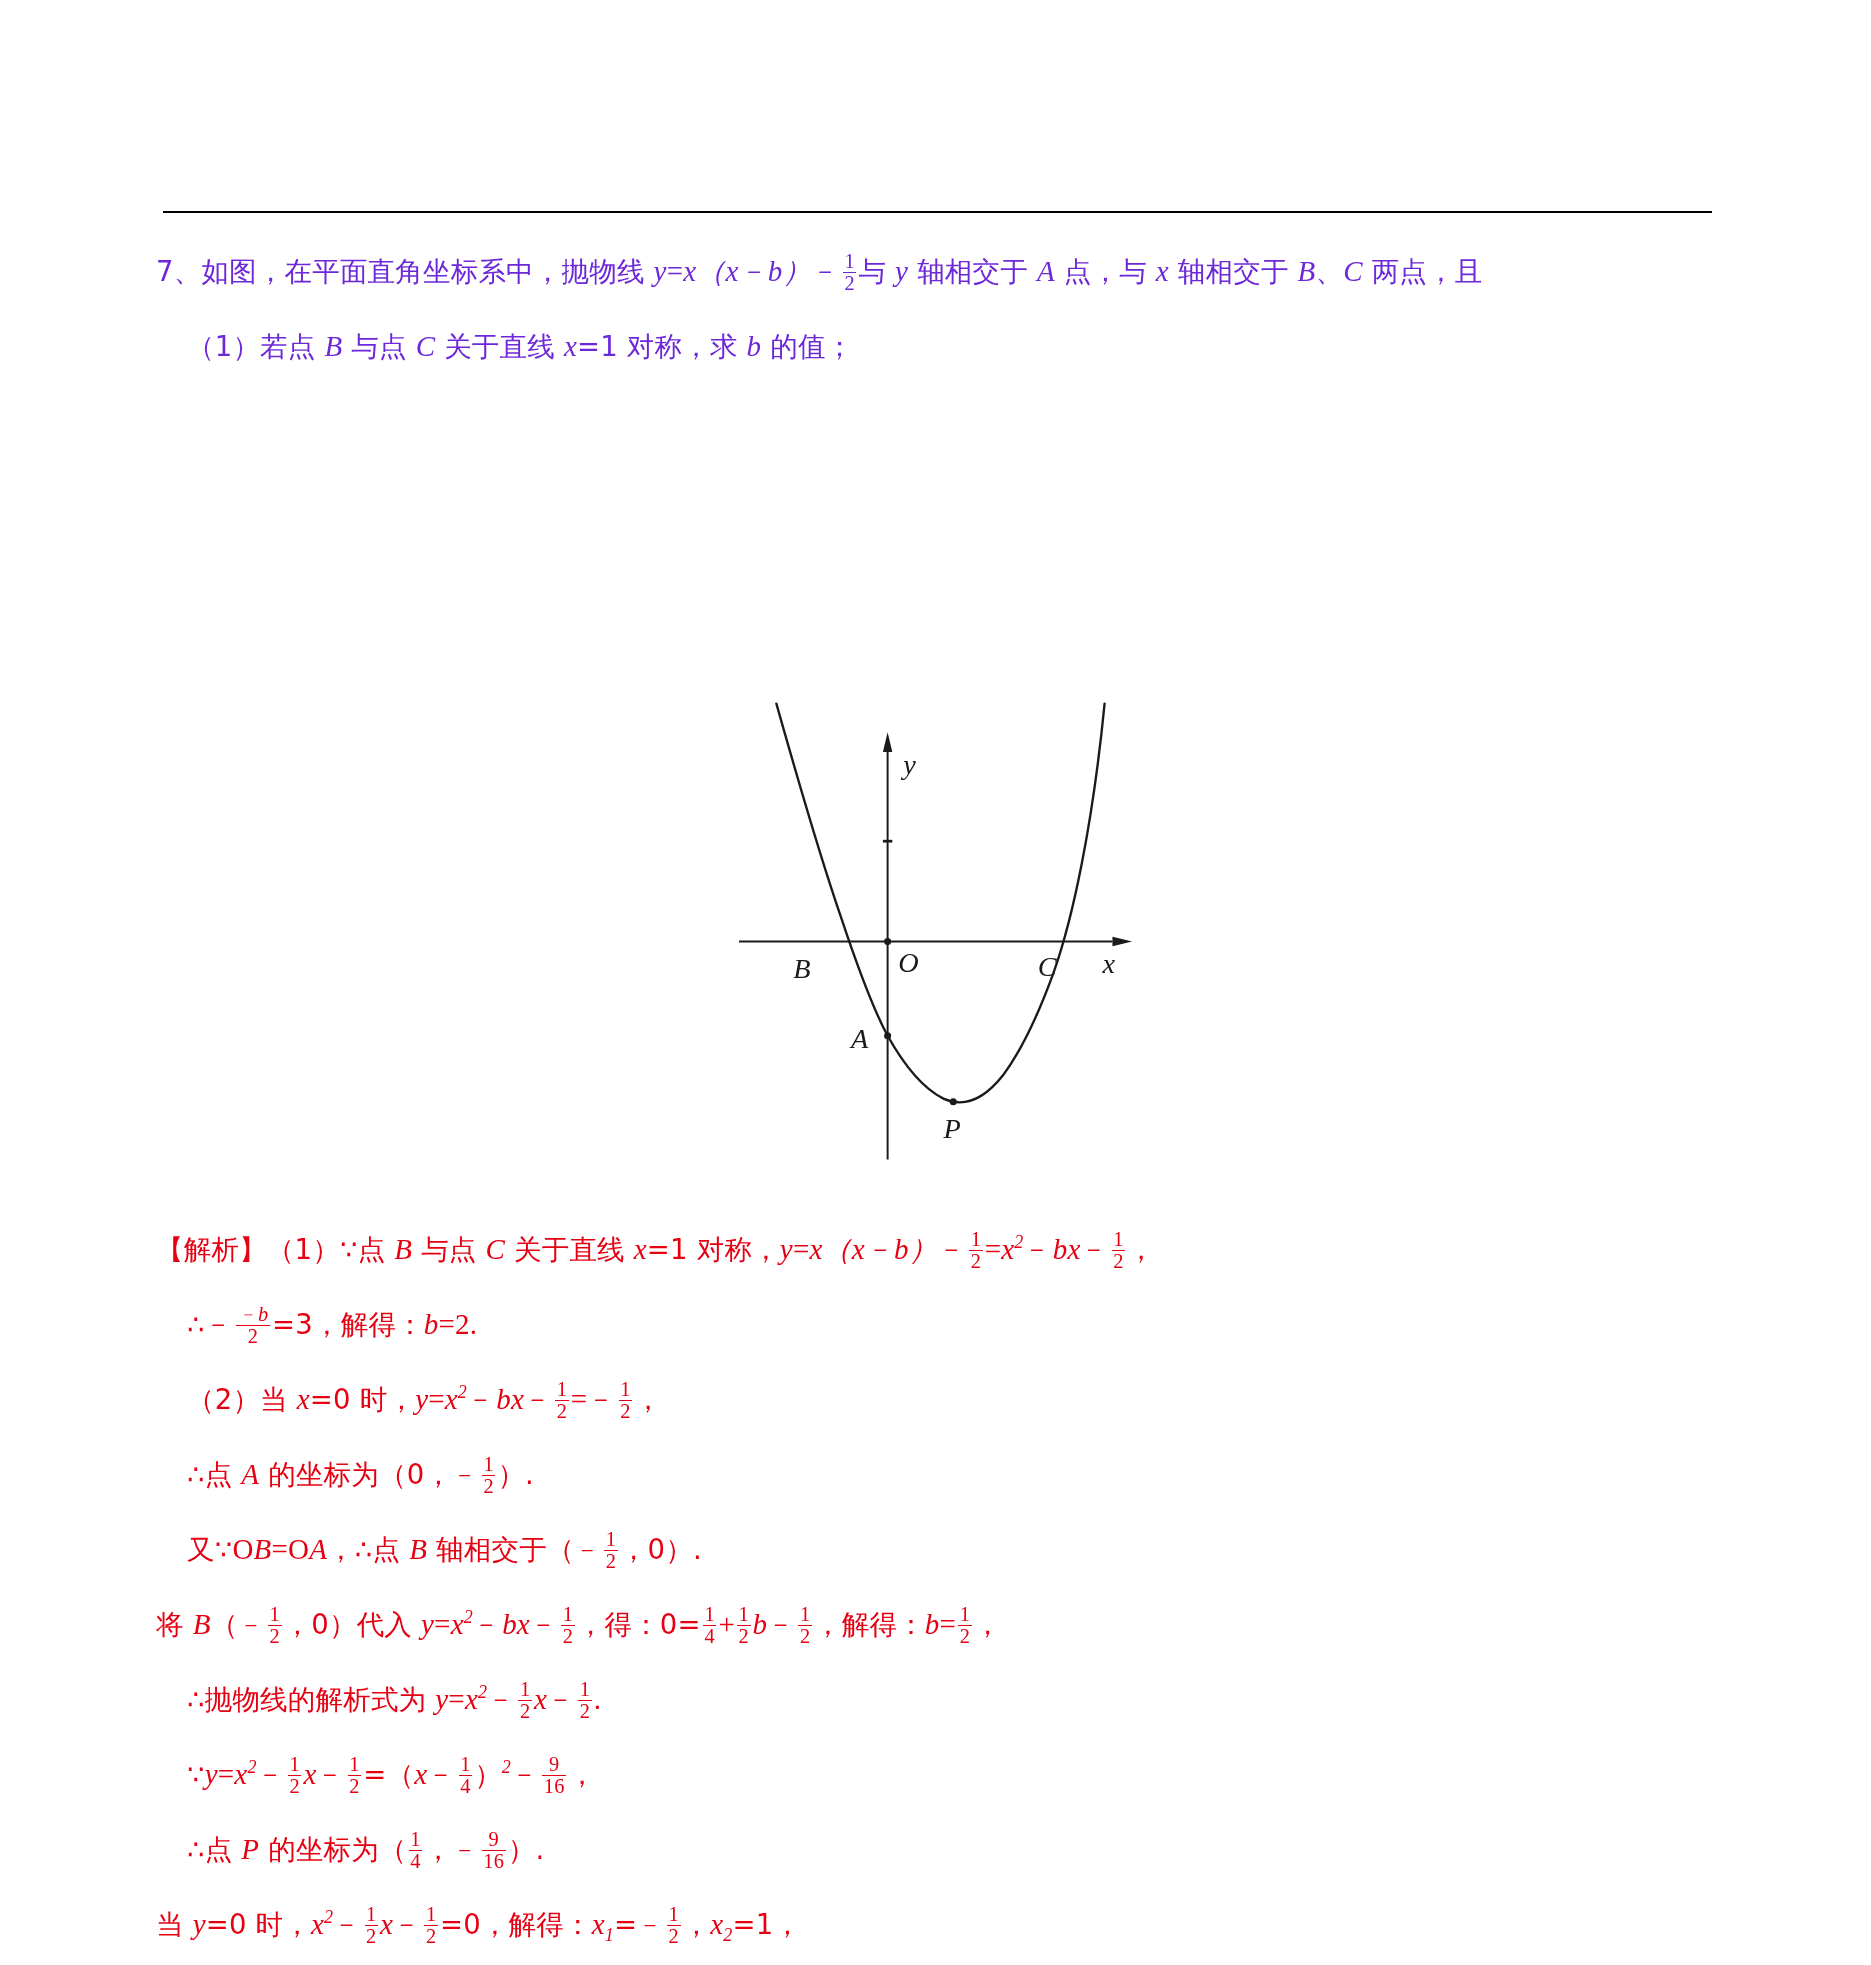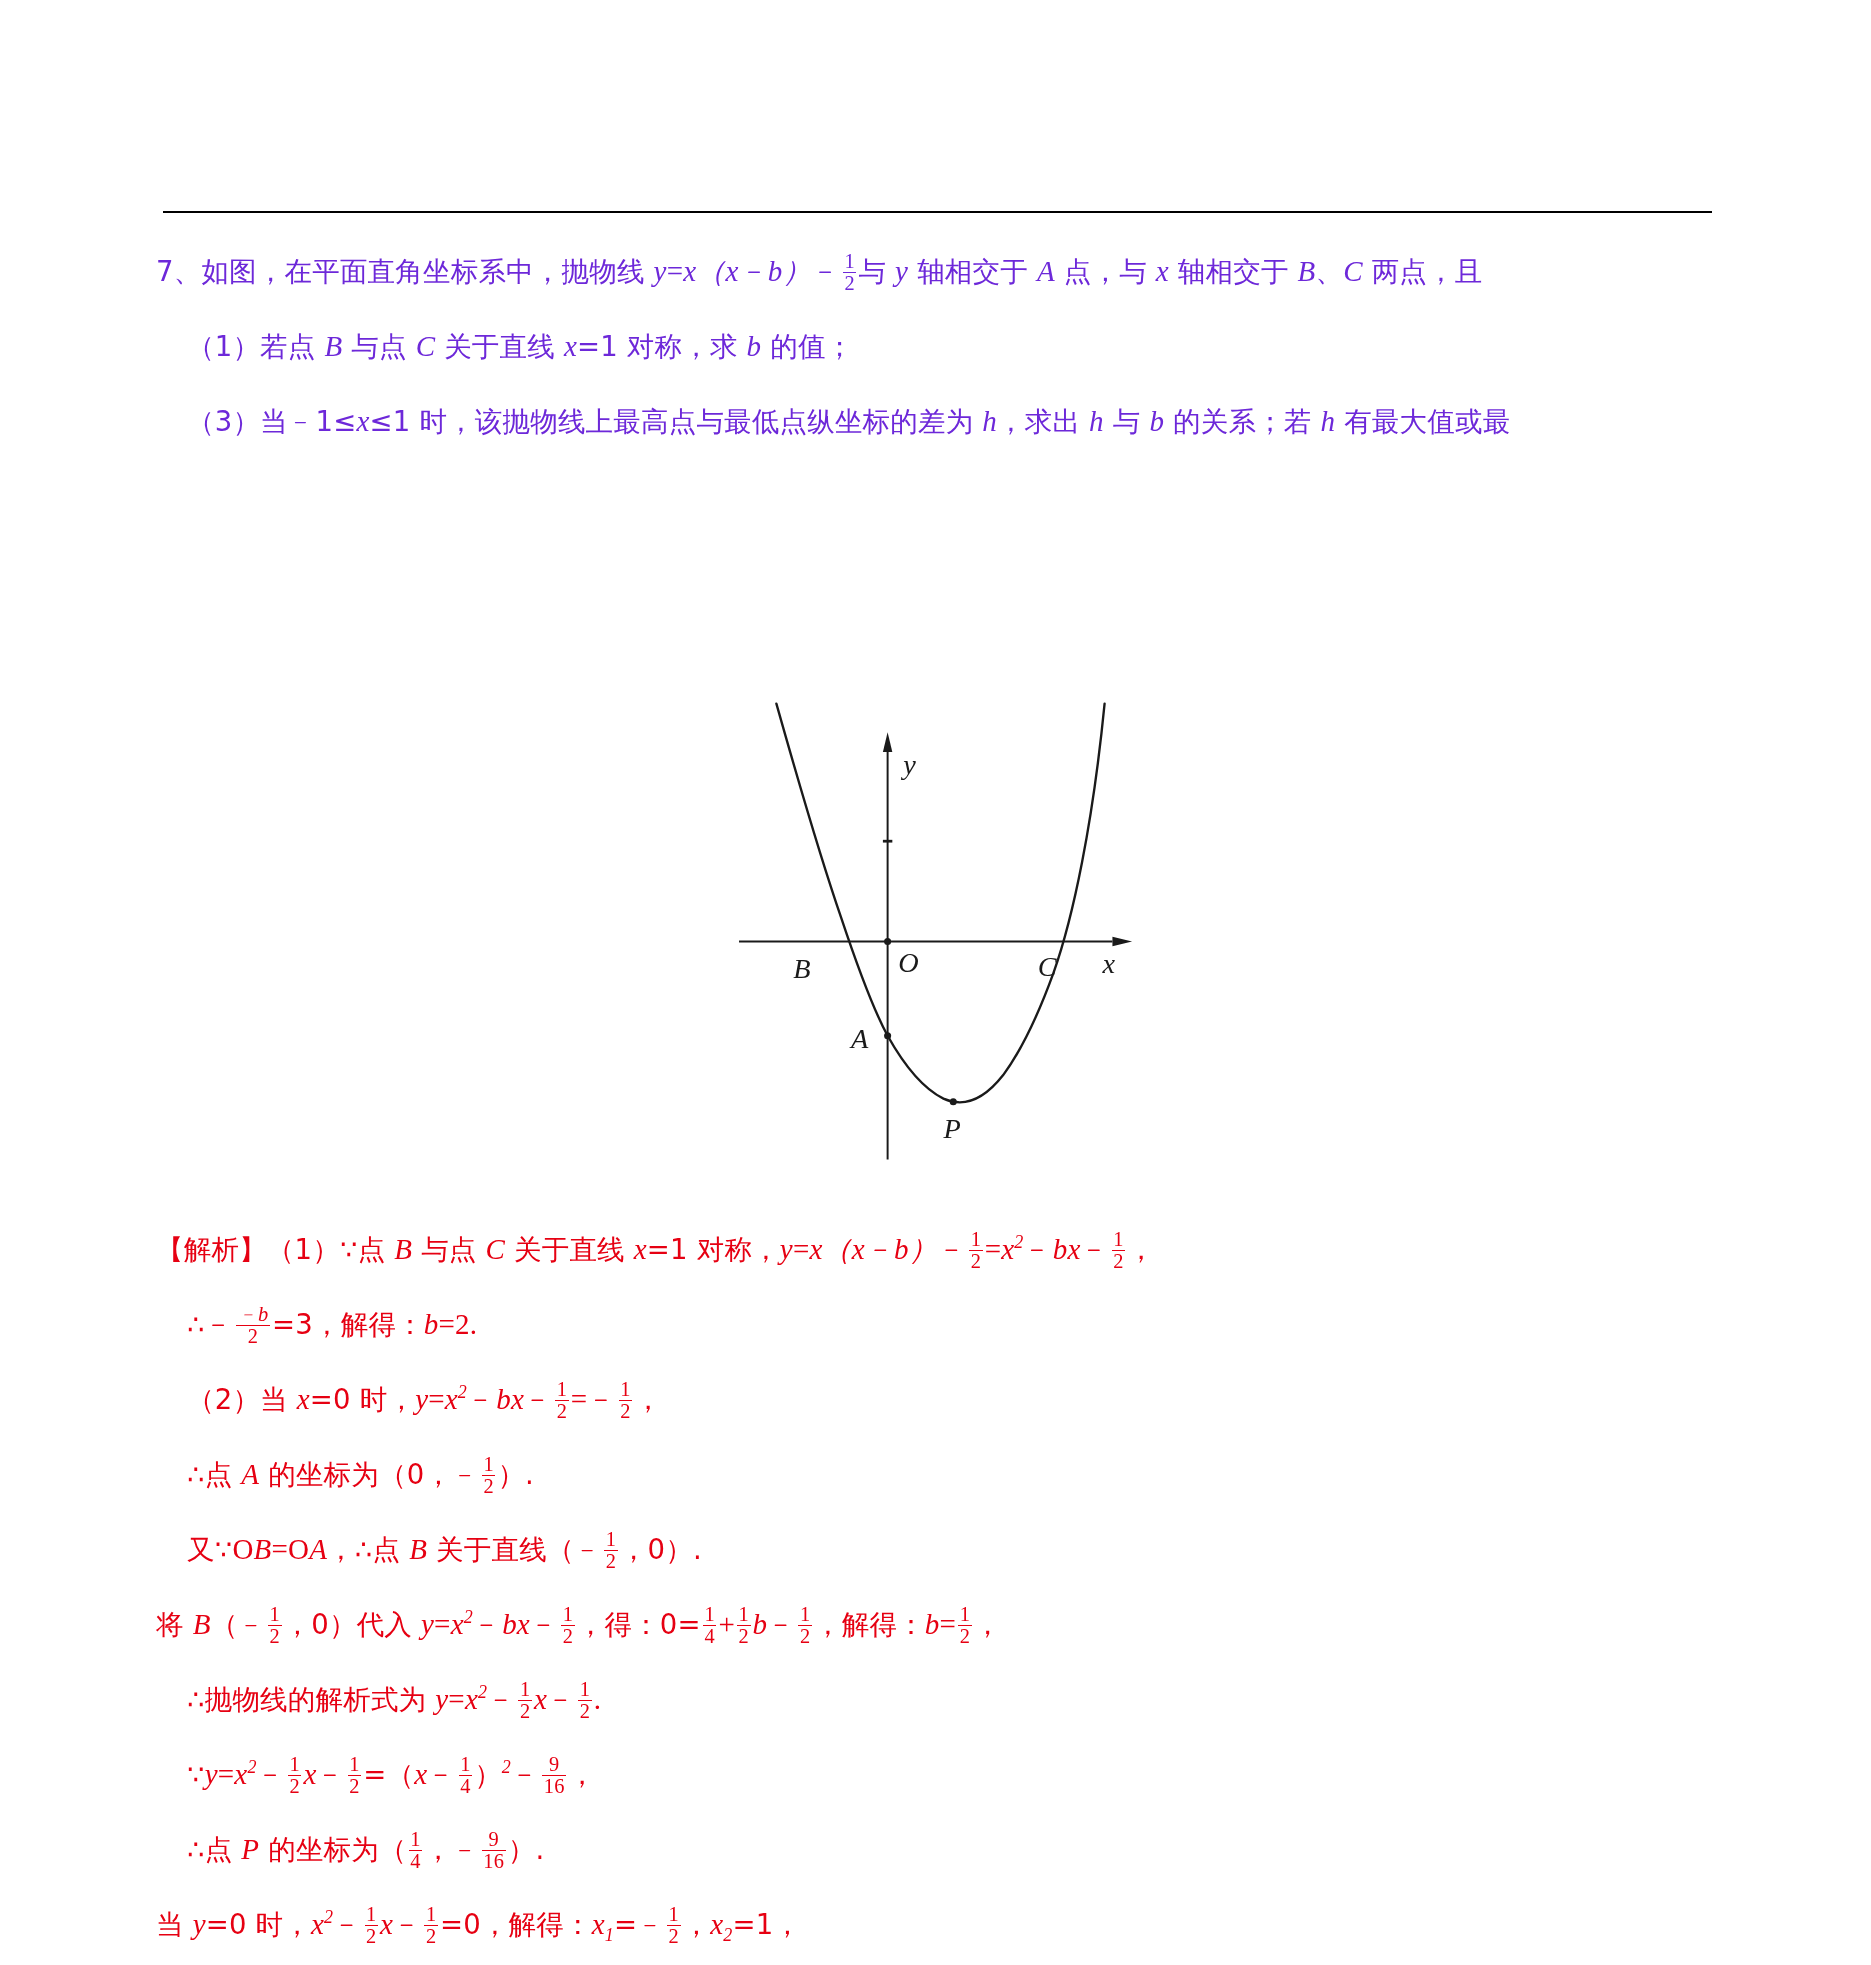--- a/index.html
+++ b/index.html
@@ -112,23 +112,20 @@
     <div class="line">
       <span class="cn">7、</span><span class="cn">如图，在平面直角坐标系中，抛物线 </span><i class="v">y</i><span>=</span><i class="v">x</i><i class="v">（x﹣b）</i><span>﹣</span><span class="frac"><span class="num">1</span><span class="den">2</span></span><span class="cn">与 </span><i class="v">y</i><span class="cn"> 轴相交于 </span><i class="v">A</i><span class="cn"> 点，与 </span><i class="v">x</i><span class="cn"> 轴相交于 </span><i class="v">B</i><span class="cn">、</span><i class="v">C</i><span class="cn"> 两点，且</span>
     </div>
 
 
     <div class="line indent">
       <span class="cn">（1）</span><span class="cn">若点 </span><i class="v">B</i><span class="cn"> 与点 </span><i class="v">C</i><span class="cn"> 关于直线 </span><i class="v">x</i><span class="cn">=1 对称，求 </span><i class="v">b</i><span class="cn"> 的值；</span>
     </div>
 
 
-    <div class="line indent">
-      <span class="cn">（3）</span><span class="cn">当﹣1≤</span><i class="v">x</i><span class="cn">≤1 时，该抛物线上最高点与最低点纵坐标的差为 </span><i class="v">h</i><span class="cn">，求出 </span><i class="v">h</i><span class="cn"> 与 </span><i class="v">b</i><span class="cn"> 的关系；若 </span><i class="v">h</i><span class="cn"> 有最大值或最</span>
-    </div>
 
   </div>
 
   <div class="figure">
     <svg viewBox="0 0 1020 1300" xmlns="http://www.w3.org/2000/svg">
 
       <g>
         <line x1="0" y1="660" x2="950" y2="660" stroke="#1a1a1a" stroke-width="5"></line>
         <polygon points="950,648 1000,660 950,672" fill="#1a1a1a"></polygon>
       </g>
@@ -174,21 +171,21 @@
 
     <div class="line indent">
       <span class="cn">（2）</span><span class="cn">当 </span><i class="v">x</i><span class="cn">=0 时，</span><i class="v">y</i><span>=</span><i class="v">x</i><sup class="ex">2</sup><span>﹣</span><i class="v">bx</i><span>﹣</span><span class="frac"><span class="num">1</span><span class="den">2</span></span><span>=﹣</span><span class="frac"><span class="num">1</span><span class="den">2</span></span><span class="cn">，</span>
     </div>
 
     <div class="line indent">
       <span class="cn">∴</span><span class="cn">点 </span><i class="v">A</i><span class="cn"> 的坐标为（0，﹣</span><span class="frac"><span class="num">1</span><span class="den">2</span></span><span class="cn">）.</span>
     </div>
 
     <div class="line indent">
-      <span class="cn">又</span><span class="cn">∵</span><span>O</span><i class="v">B</i><span>=O</span><i class="v">A</i><span class="cn">，</span><span class="cn">∴</span><span class="cn">点 </span><i class="v">B</i><span class="cn"> 关于直线（﹣</span><span class="frac"><span class="num">1</span><span class="den">2</span></span><span class="cn">，0）.</span>
+      <span class="cn">又</span><span class="cn">∵</span><span>O</span><i class="v">B</i><span>=O</span><i class="v">A</i><span class="cn">，</span><span class="cn">∴</span><span class="cn">点 </span><i class="v">B</i><span class="cn"> 轴相交于（﹣</span><span class="frac"><span class="num">1</span><span class="den">2</span></span><span class="cn">，0）.</span>
     </div>
 
     <div class="line">
       <span class="cn">将 </span><i class="v">B</i><span class="cn">（﹣</span><span class="frac"><span class="num">1</span><span class="den">2</span></span><span class="cn">，0）代入 </span><i class="v">y</i><span>=</span><i class="v">x</i><sup class="ex">2</sup><span>﹣</span><i class="v">bx</i><span>﹣</span><span class="frac"><span class="num">1</span><span class="den">2</span></span><span class="cn">，得：0=</span><span class="frac"><span class="num">1</span><span class="den">4</span></span><span>+</span><span class="frac"><span class="num">1</span><span class="den">2</span></span><i class="v">b</i><span>﹣</span><span class="frac"><span class="num">1</span><span class="den">2</span></span><span class="cn">，解得：</span><i class="v">b</i><span>=</span><span class="frac"><span class="num">1</span><span class="den">2</span></span><span class="cn">，</span>
     </div>
 
     <div class="line indent">
       <span class="cn">∴</span><span class="cn">抛物线的解析式为 </span><i class="v">y</i><span>=</span><i class="v">x</i><sup class="ex">2</sup><span>﹣</span><span class="frac"><span class="num">1</span><span class="den">2</span></span><i class="v">x</i><span>﹣</span><span class="frac"><span class="num">1</span><span class="den">2</span></span><span>.</span>
     </div>
 

